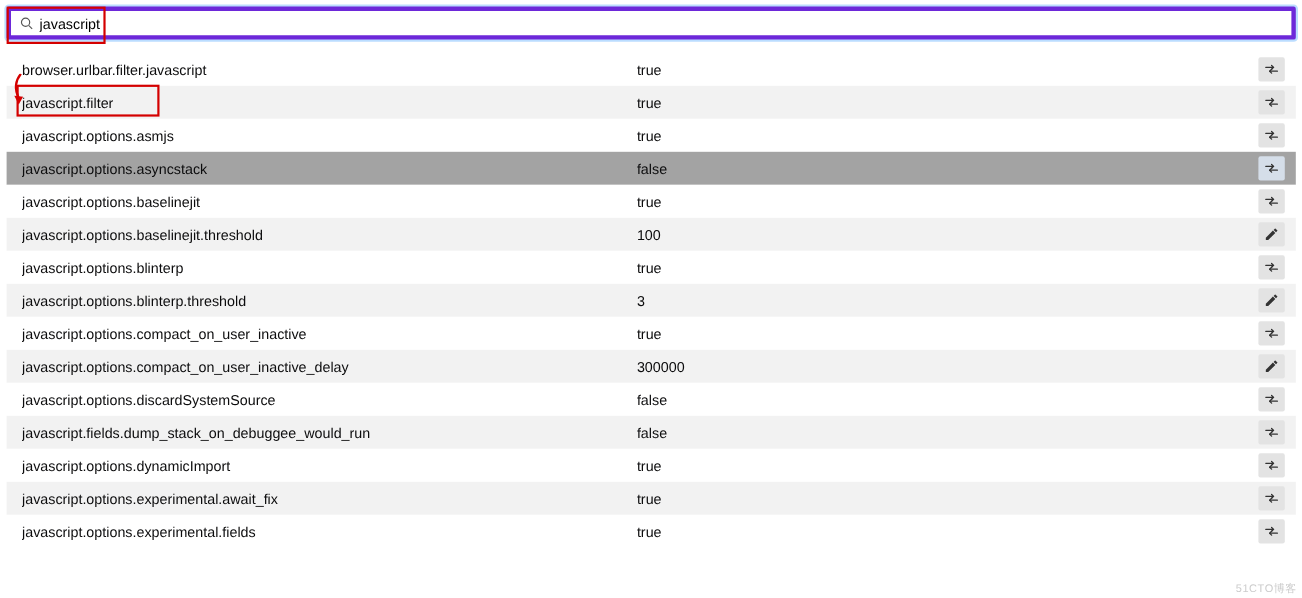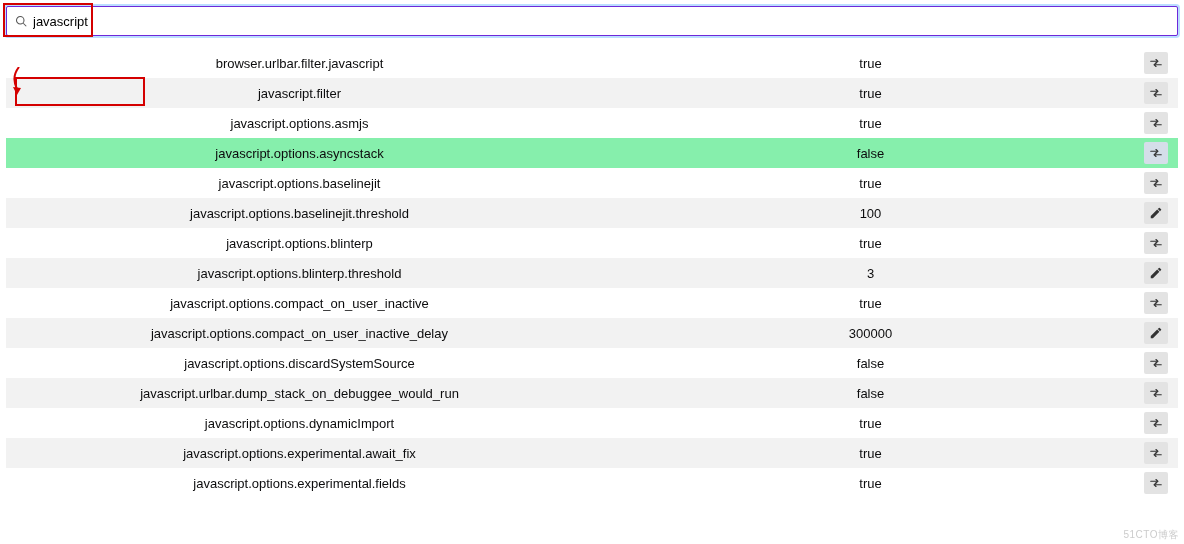--- a/index.html
+++ b/index.html
@@ -11,21 +11,21 @@
     width: 1184px;
     height: 544px;
     overflow: hidden;
     padding: 6px 6px 0 6px;
   }
 
   .search-wrap {
     position: relative;
     width: 100%;
     height: 30px;
-    border: 1px solid #6d28d9;
+    border: 4px solid #6d28d9;
     box-shadow: 0 0 0 2px rgba(10,132,255,0.28);
     border-radius: 2px;
     display: flex;
     align-items: center;
     padding: 0 8px;
     background: #fff;
   }
   .search-icon {
     width: 12px; height: 12px;
     flex-shrink: 0;
@@ -50,38 +50,36 @@
 
   .list {
     margin-top: 12px;
   }
   .row {
     display: flex;
     align-items: center;
     height: 30px;
     padding: 0 10px 0 14px;
     position: relative;
-    text-align: center;
   }
   .row.even { background: #fff; }
   .row.odd  { background: #f2f2f2; }
-  .row.sel  { background: #86efac; }
+  .row.sel  { background: #a3a3a3; }
 
   .pref-name {
     flex: 0 0 559px;
     white-space: nowrap;
     overflow: hidden;
     text-overflow: ellipsis;
   }
   .pref-value {
     flex: 1;
     white-space: nowrap;
     overflow: hidden;
     text-overflow: ellipsis;
-    margin-left: 18px;
   }
   .action-btn {
     flex: 0 0 24px;
     height: 22px;
     border-radius: 2px;
     background: #e3e3e3;
     display: flex;
     align-items: center;
     justify-content: center;
     cursor: pointer;
@@ -256,21 +254,21 @@
       <div class="action-btn">
         <svg class="toggle-icon" viewBox="0 0 24 24" fill="none" stroke="currentColor" stroke-width="2" stroke-linecap="round" stroke-linejoin="round">
           <path d="M3 9 L15 9"></path>
           <polyline points="12 6 15 9 12 12"></polyline>
           <path d="M21 15 L9 15"></path>
           <polyline points="12 12 9 15 12 18"></polyline>
         </svg>
       </div>
     </div>
     <div class="row odd">
-      <span class="pref-name">javascript.urlbar.dump_stack_on_debuggee_would_run</span>
+      <span class="pref-name">javascript.fields.dump_stack_on_debuggee_would_run</span>
       <span class="pref-value">false</span>
       <div class="action-btn">
         <svg class="toggle-icon" viewBox="0 0 24 24" fill="none" stroke="currentColor" stroke-width="2" stroke-linecap="round" stroke-linejoin="round">
           <path d="M3 9 L15 9"></path>
           <polyline points="12 6 15 9 12 12"></polyline>
           <path d="M21 15 L9 15"></path>
           <polyline points="12 12 9 15 12 18"></polyline>
         </svg>
       </div>
     </div>

